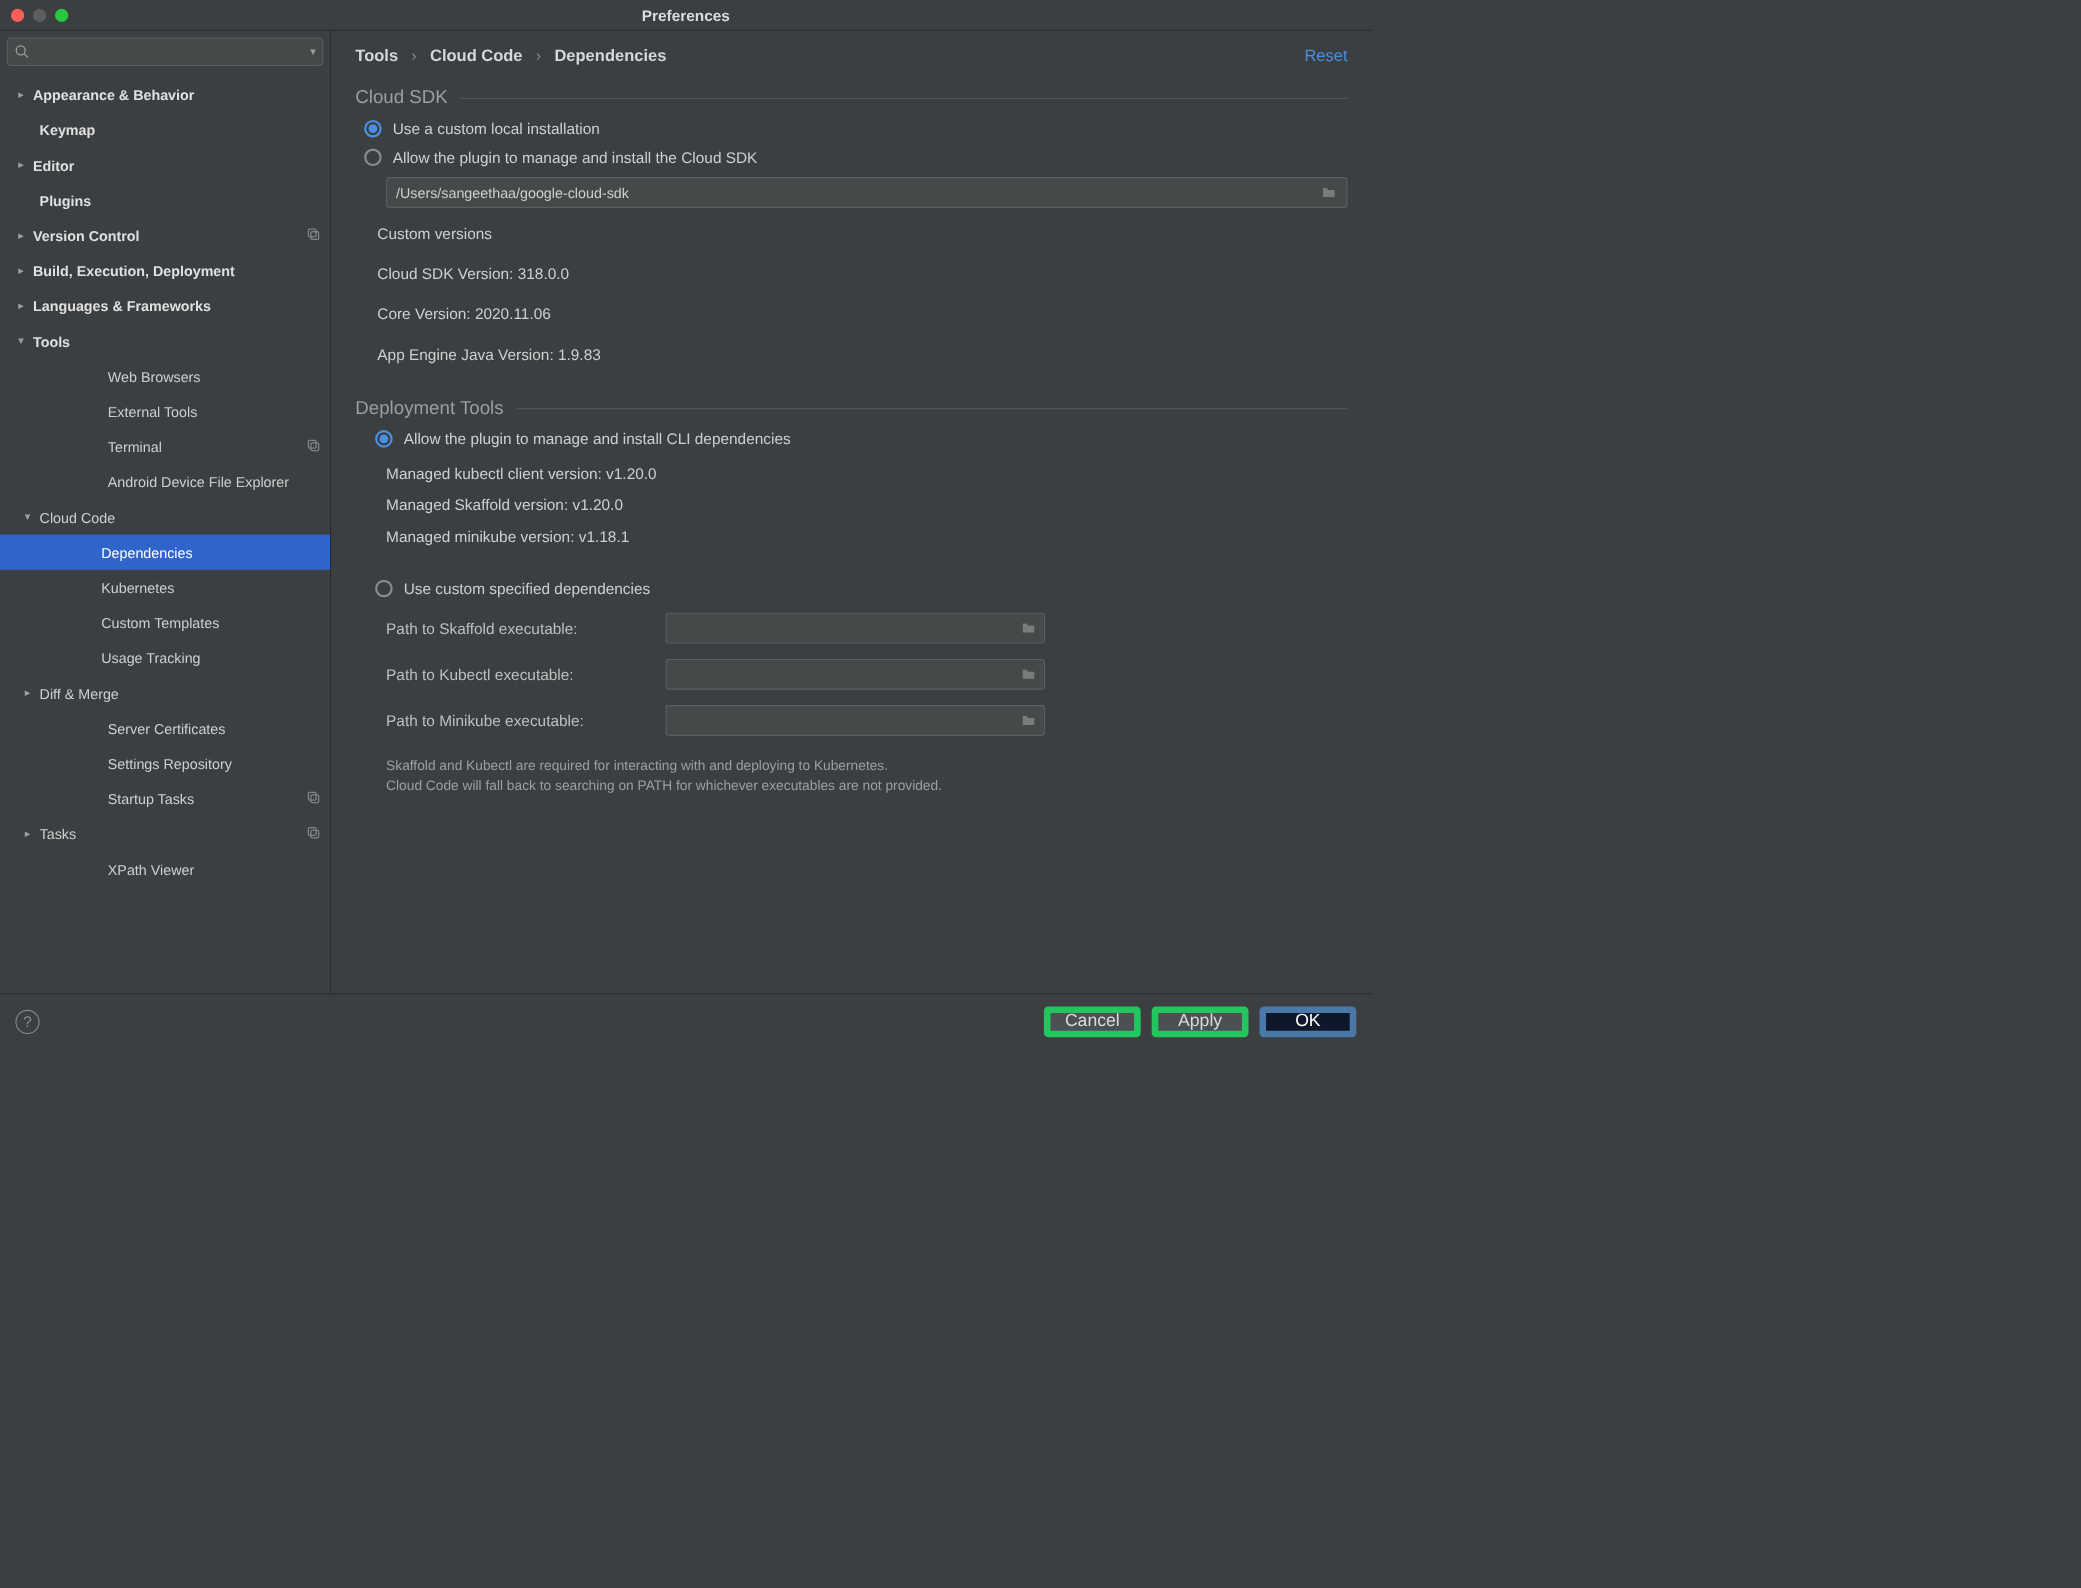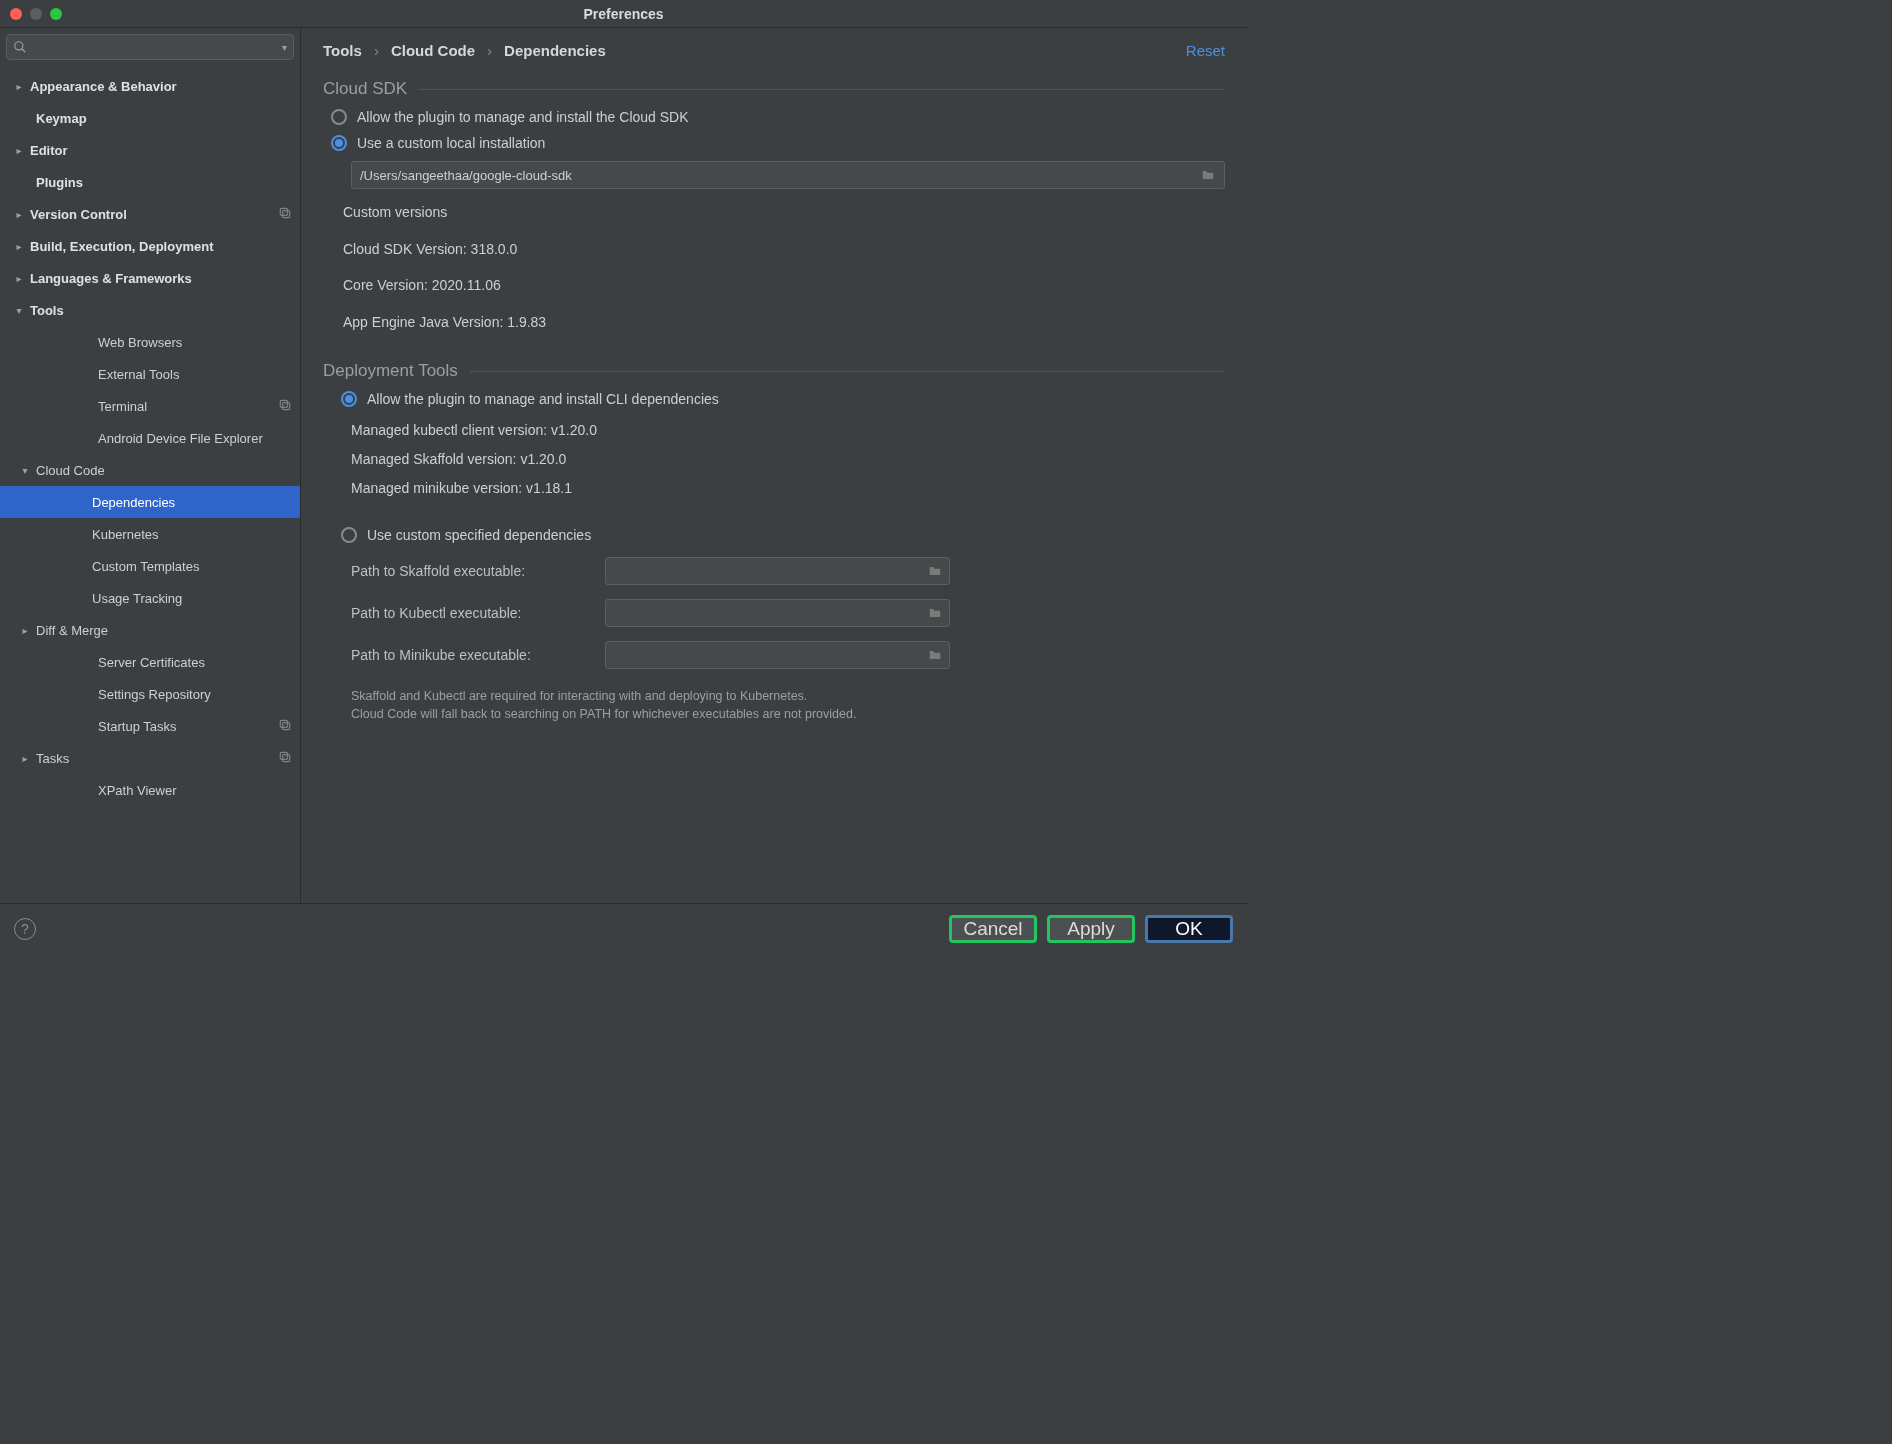--- a/index.html
+++ b/index.html
@@ -114,23 +114,23 @@
     background: #3c3f41;
   }
   .help-circle {
     width: 22px; height: 22px; border: 1.5px solid #8a8a8a; border-radius: 50%;
     display: flex; align-items: center; justify-content: center; color: #8a8a8a;
     font-size: 14px;
   }
   .footer-buttons { margin-left: auto; display: flex; gap: 10px; }
   .btn {
     min-width: 88px; height: 28px; border-radius: 4px;
-    border: 3px solid #22c55e; background: #4c5052; color: #dcdcdc;
+    border: 6px solid #22c55e; background: #4c5052; color: #dcdcdc;
     display: flex; align-items: center; justify-content: center;
-    font-size: 19px; cursor: pointer;
+    font-size: 16px; cursor: pointer;
   }
   .btn.primary { background: #0f172a; border-color: #4a78a8; color: #fff; }
 </style>
 </head>
 <body>
 
 <div class="titlebar">
   <div class="traffic-lights">
     <div class="traffic-light tl-close"></div>
     <div class="traffic-light tl-min"></div>
@@ -277,26 +277,26 @@
     </div>
 
     <div class="panel-body">
 
       <div class="section-title">
         <span>Cloud SDK</span>
           <span class="line"></span>
       </div>
 
       <div class="radio-row">
+        <span class="radio checked"></span>
+        <span class="radio-label">Use a custom local installation</span>
+      </div>
+      <div class="radio-row">
         <span class="radio"></span>
         <span class="radio-label">Allow the plugin to manage and install the Cloud SDK</span>
-      </div>
-      <div class="radio-row">
-        <span class="radio checked"></span>
-        <span class="radio-label">Use a custom local installation</span>
       </div>
       <div class="path-input-row">
         <div class="path-input">
           <input value="/Users/sangeethaa/google-cloud-sdk" style="">
           <svg class="folder-icon" width="16" height="14" viewBox="0 0 24 24" fill="#9e9e9e">
               <path d="M3 5h6l2 3h10v11H3z"></path>
             </svg>
         </div>
       </div>
       <div class="kv">Custom versions</div>

